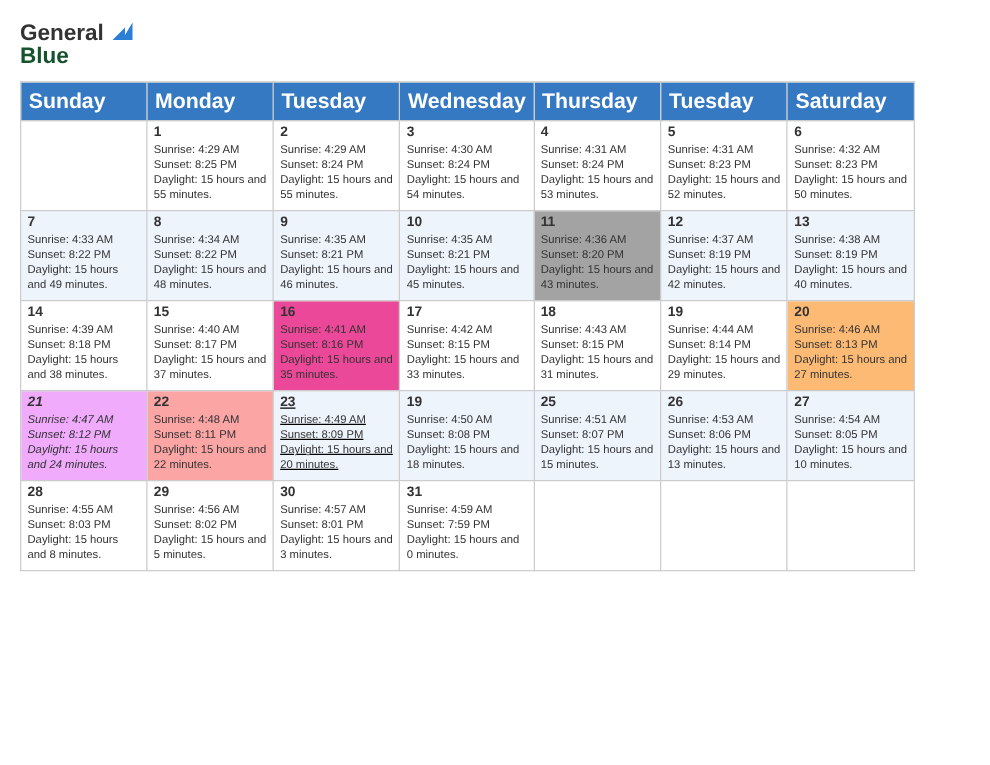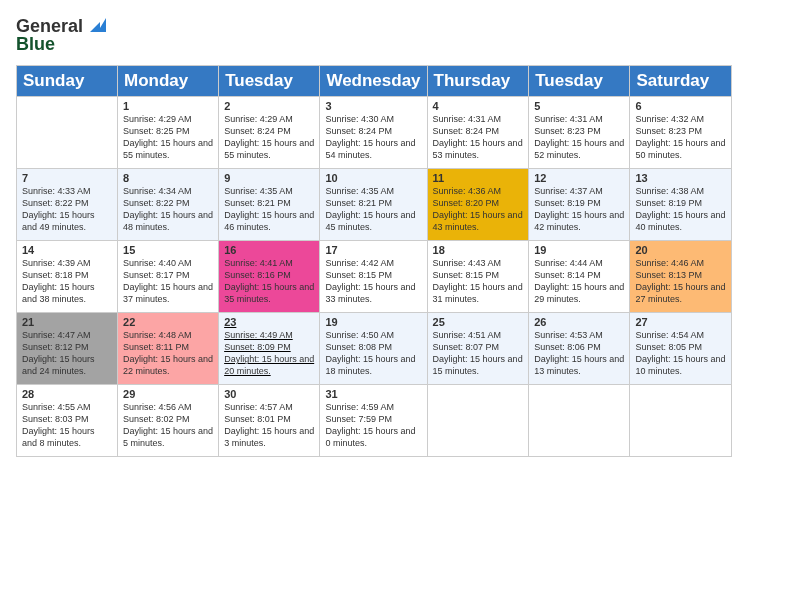--- a/index.html
+++ b/index.html
@@ -153,21 +153,21 @@
             <div class="day-info">Sunrise: 4:34 AM<br>Sunset: 8:22 PM<br>Daylight: 15 hours and 48 minutes.</div>
           </td>
           <td style="background-color: rgb(238, 244, 252);">
             <span class="day-number">9</span>
             <div class="day-info">Sunrise: 4:35 AM<br>Sunset: 8:21 PM<br>Daylight: 15 hours and 46 minutes.</div>
           </td>
           <td style="background-color: rgb(238, 244, 252);">
             <span class="day-number">10</span>
             <div class="day-info">Sunrise: 4:35 AM<br>Sunset: 8:21 PM<br>Daylight: 15 hours and 45 minutes.</div>
           </td>
-          <td style="background-color: #eab308;">
+          <td style="background-color: #a3a3a3;">
             <span class="day-number">11</span>
             <div class="day-info">Sunrise: 4:36 AM<br>Sunset: 8:20 PM<br>Daylight: 15 hours and 43 minutes.</div>
           </td>
           <td style="background-color: rgb(238, 244, 252);">
             <span class="day-number">12</span>
             <div class="day-info">Sunrise: 4:37 AM<br>Sunset: 8:19 PM<br>Daylight: 15 hours and 42 minutes.</div>
           </td>
           <td style="background-color: rgb(238, 244, 252);">
             <span class="day-number">13</span>
             <div class="day-info">Sunrise: 4:38 AM<br>Sunset: 8:19 PM<br>Daylight: 15 hours and 40 minutes.</div>
@@ -197,21 +197,21 @@
           <td style="background-color: rgb(255, 255, 255);">
             <span class="day-number">19</span>
             <div class="day-info">Sunrise: 4:44 AM<br>Sunset: 8:14 PM<br>Daylight: 15 hours and 29 minutes.</div>
           </td>
           <td style="background-color: #fdba74;">
             <span class="day-number">20</span>
             <div class="day-info">Sunrise: 4:46 AM<br>Sunset: 8:13 PM<br>Daylight: 15 hours and 27 minutes.</div>
           </td>
         </tr>
         <tr>
-          <td style="background-color: #a3a3a3;">
+          <td style="background-color: #f0abfc; font-style: italic;">
             <span class="day-number">21</span>
             <div class="day-info">Sunrise: 4:47 AM<br>Sunset: 8:12 PM<br>Daylight: 15 hours and 24 minutes.</div>
           </td>
           <td style="background-color: #fca5a5;">
             <span class="day-number">22</span>
             <div class="day-info">Sunrise: 4:48 AM<br>Sunset: 8:11 PM<br>Daylight: 15 hours and 22 minutes.</div>
           </td>
           <td style="background-color: rgb(238, 244, 252); text-decoration: underline;">
             <span class="day-number">23</span>
             <div class="day-info">Sunrise: 4:49 AM<br>Sunset: 8:09 PM<br>Daylight: 15 hours and 20 minutes.</div>

